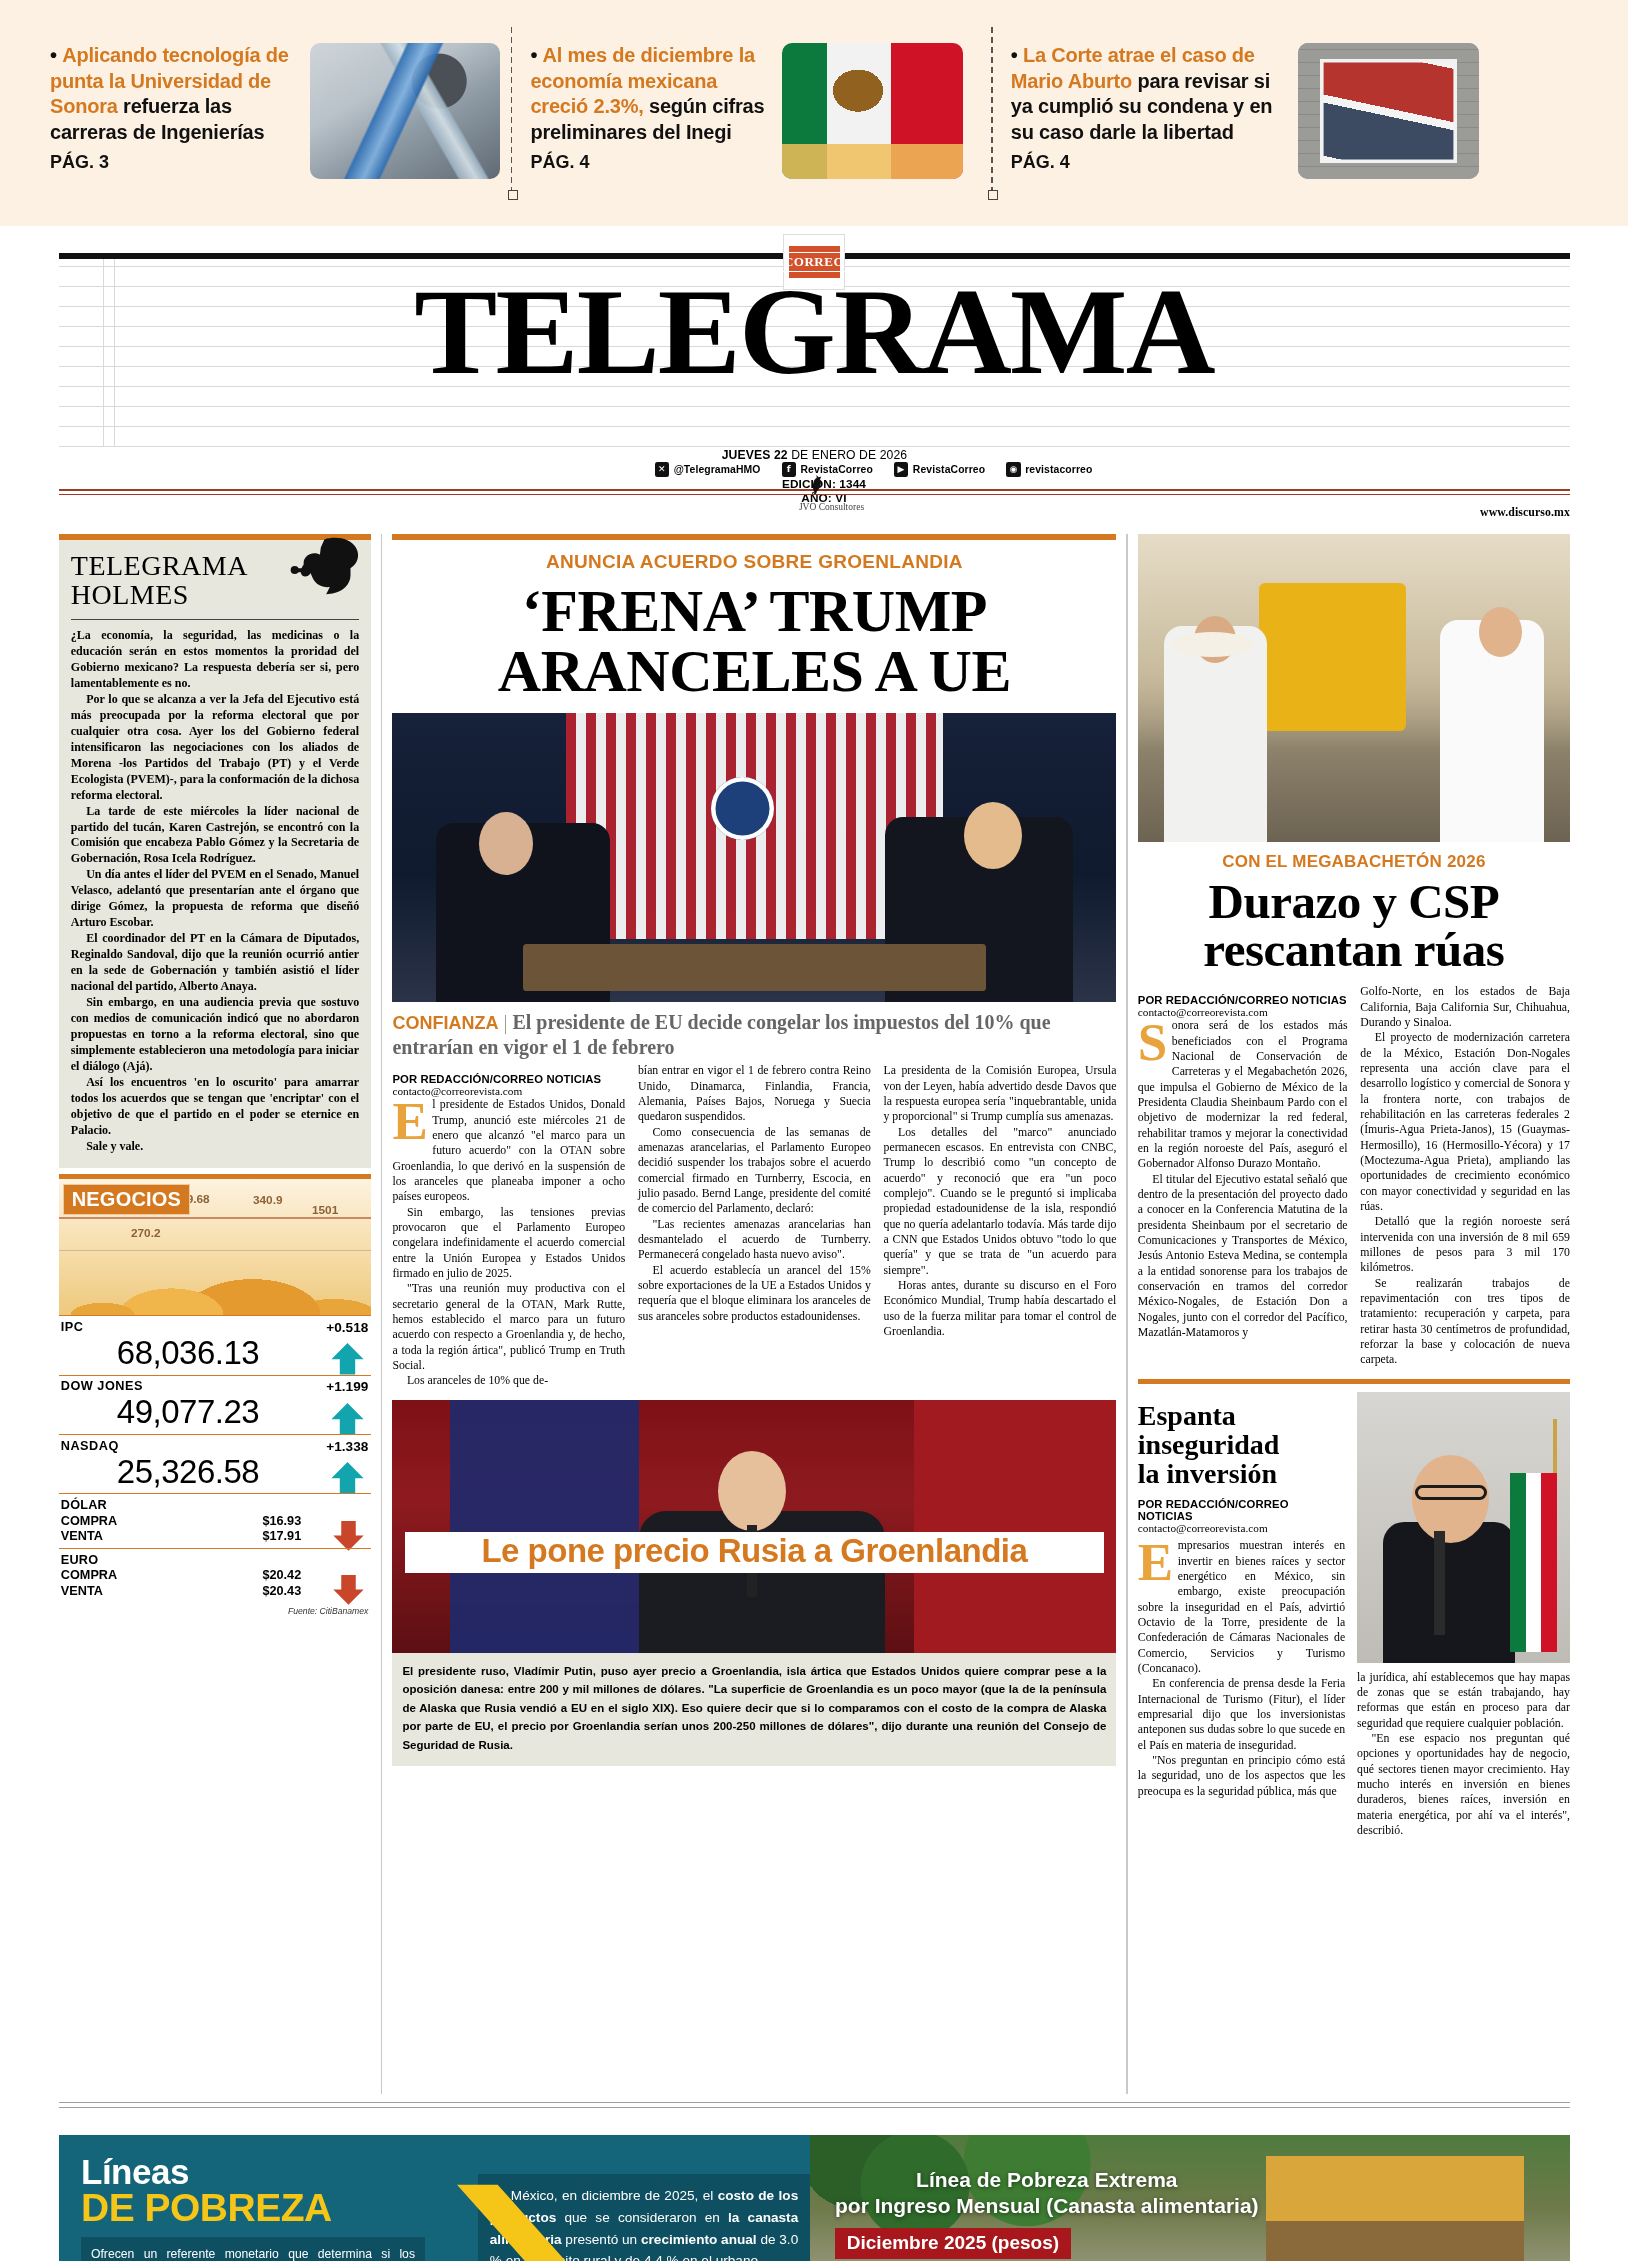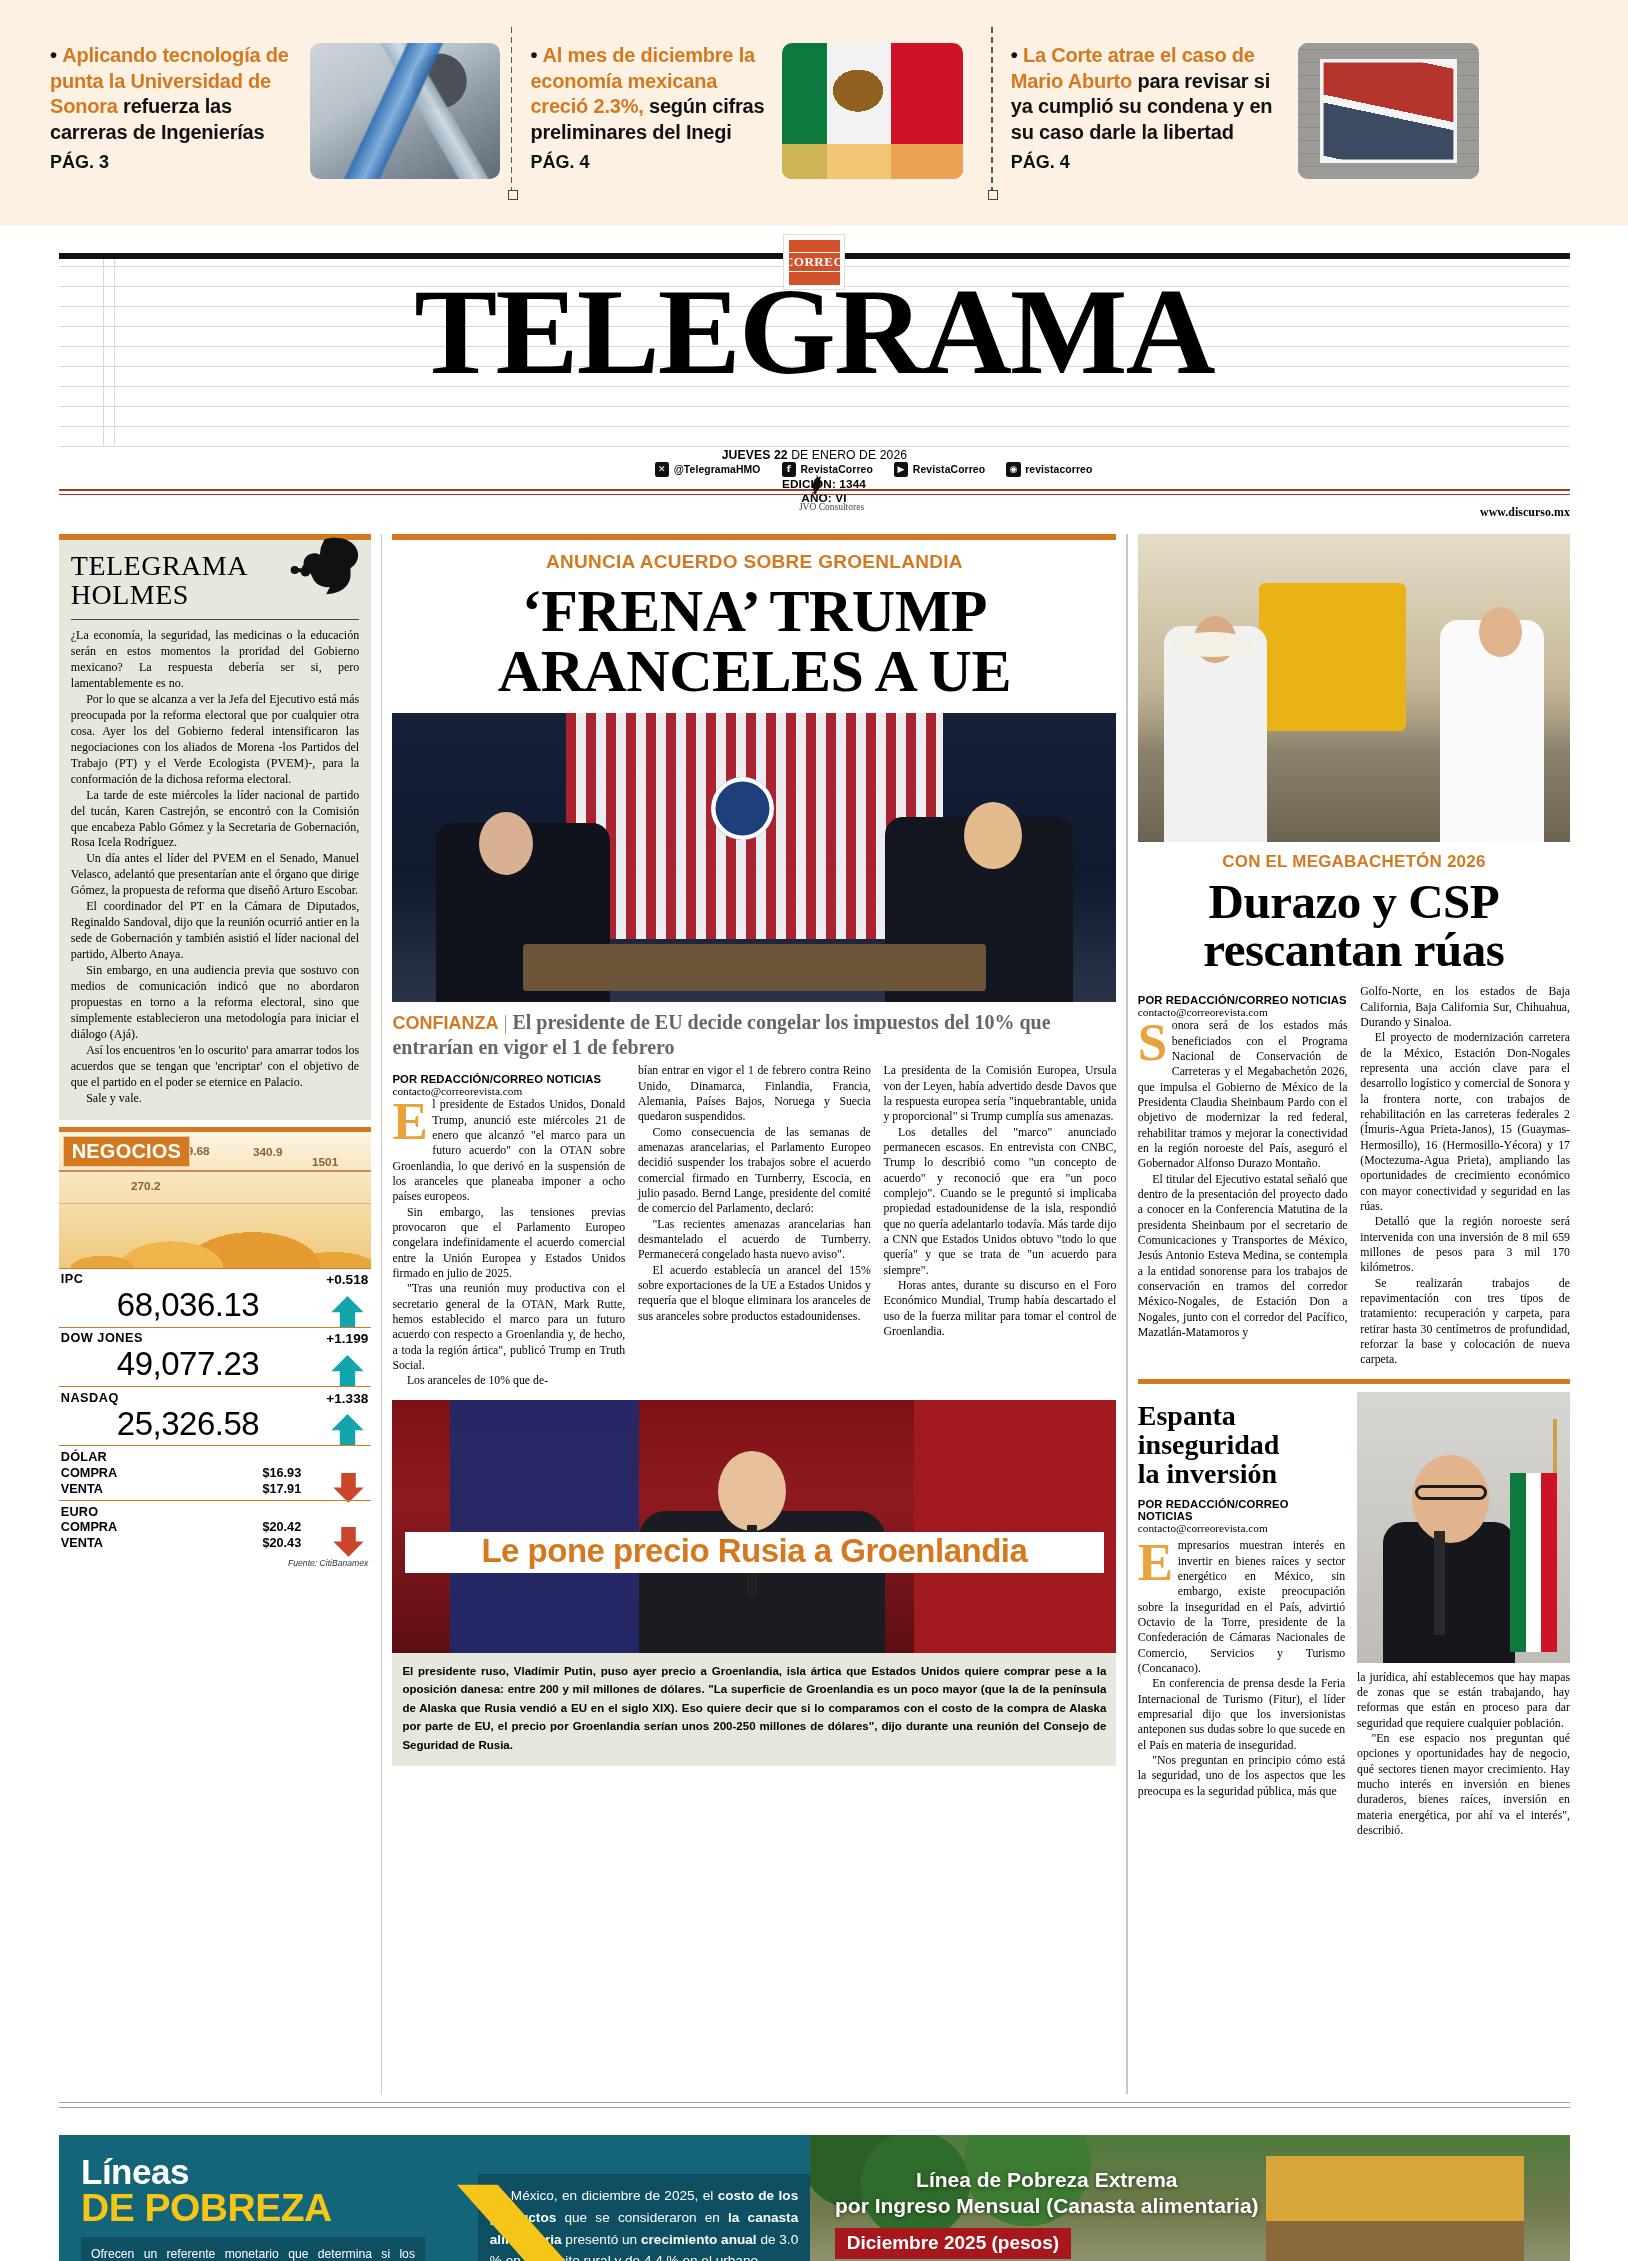--- a/index.html
+++ b/index.html
@@ -93,21 +93,21 @@
   }
   .mast-rule {
     position:absolute; left:59px; top:27px; width:1511px; height:5.9px; background:#111;
   }
   .correo-box{
     position:absolute; left:50%; transform:translateX(-50%); top:8.1px;
     width:62px; height:56px; background:#fff; border:0.9px solid #ddd;
     display:flex;align-items:center;justify-content:center; z-index:3;
   }
   .correo-inner{
-    width:51px;height:45px;background:#d2512a;display:flex;align-items:center;justify-content:center;
+    width:51px;height:32px;background:#d2512a;display:flex;align-items:center;justify-content:center;
   }
   .correo-word{
     font-family:"Liberation Serif", serif; font-weight:bold; color:#fff;
     font-size:13px; letter-spacing:0.5px;
     border-top:0.9px solid #fff;border-bottom:0.9px solid #fff; padding:0.9px 1.8px;
   }
   .title {
     position:absolute; left:0; right:0; top:45px;
     text-align:center;
     font-family:"Liberation Serif", serif;
@@ -159,21 +159,21 @@
   }
   .sherlock-head{
     font-family:"Liberation Serif",serif; font-size:28px; line-height:1.02;
     letter-spacing:0.5px; padding-bottom:5.4px;
   }
   .sherlock-rule{ height:0.9px;background:#444; margin:4.5px 0 8.1px 0;}
   .silhouette{
     position:absolute; right:7.2px; top:-6.3px; width:81px; height:72px;
   }
   .sher-body{
-    font-family:"Liberation Serif",serif; font-weight:normal;
+    font-family:"Liberation Serif",serif; font-weight:bold;
     font-size:12px; line-height:1.33; text-align:justify;
     hyphens:auto;
   }
   .sher-body p{ text-indent:15.4px; }
   .sher-body p.first{ text-indent:0; }
 
   
   .negocios{ margin-top:6.3px; position:relative; }
   .neg-topbar{ height:5px; background:#d4791f; }
   .neg-photo{ height:136px; position:relative; overflow:hidden;

